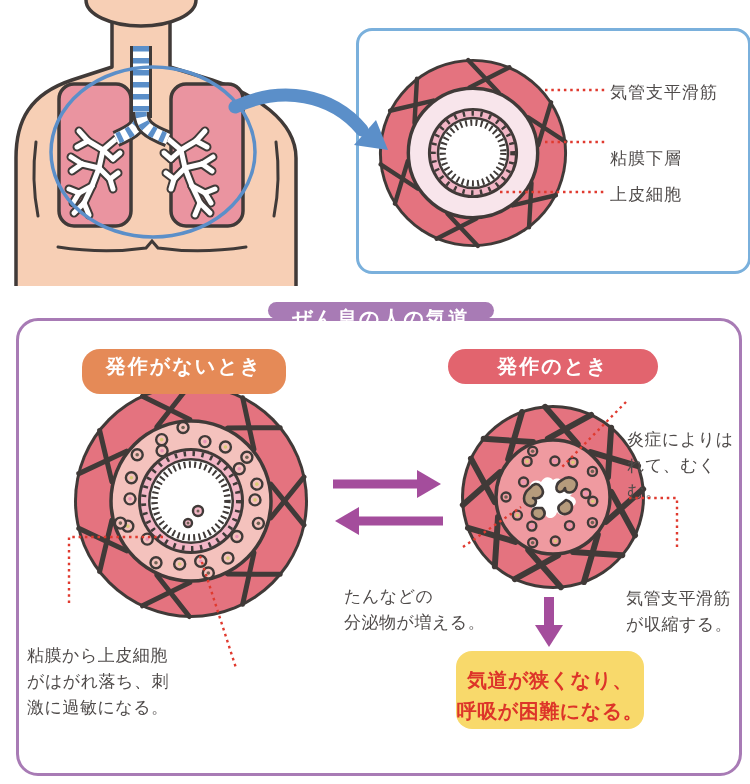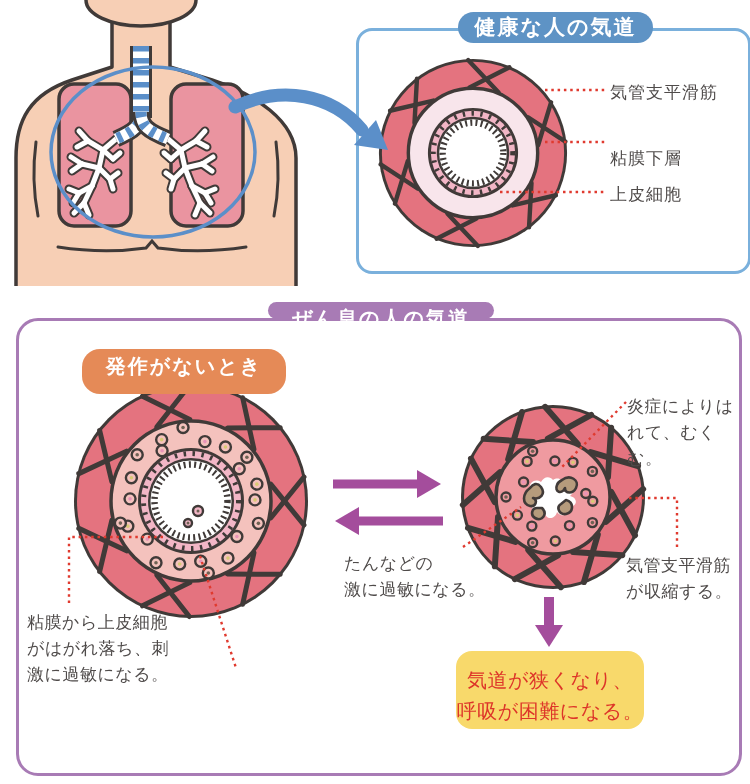--- a/index.html
+++ b/index.html
@@ -12,24 +12,24 @@
   #asthma-box{left:16px;top:318px;width:720px;height:452px;border:3px solid var(--purple);border-radius:22px;z-index:1;}
   
   .pill{position:absolute;color:#fff;font-weight:bold;text-align:center;z-index:3;letter-spacing:2px;}
   #healthy-pill{left:458px;top:12px;width:195px;height:31px;line-height:31px;font-size:21px;background:var(--headerBlue);border-radius:16px;}
   #asthma-pill{left:268px;top:302px;width:226px;height:17px;line-height:33px;font-size:20px;background:var(--purple);border-radius:17px;}
   #noattack-pill{left:82px;top:349px;width:204px;height:45px;line-height:35px;font-size:20px;background:var(--orange);border-radius:18px;}
   #attack-pill{left:448px;top:349px;width:210px;height:35px;line-height:35px;font-size:20px;background:var(--attackRed);border-radius:18px;}
   
   .lbl{position:absolute;color:var(--textGray);font-size:17px;letter-spacing:1px;z-index:2;}
   .annotation{position:absolute;color:var(--textGray);font-size:17px;line-height:1.53;letter-spacing:0.5px;
-              white-space:pre-line;z-index:2;}
+              white-space:pre-line;z-index:2;margin-top:33px;}
   
   #result-box{left:456px;top:651px;width:188px;height:78px;background:var(--yellowBox);border-radius:16px;z-index:2;}
-  #result-box .txt{padding-top:14px;text-align:center;color:var(--alertRed);font-weight:normal;font-size:20px;
+  #result-box .txt{padding-top:14px;text-align:center;color:var(--alertRed);font-weight:bold;font-size:20px;
                    line-height:1.55;white-space:pre-line;letter-spacing:0.5px;}
   
   svg{display:block;}
   #overlay{position:absolute;left:0;top:0;z-index:6;pointer-events:none;}
   #torso-svg{position:absolute;left:0;top:0;z-index:1;}
   #svg-healthy{position:absolute;left:375px;top:55px;z-index:2;}
   #svg-left{position:absolute;left:71px;top:381px;z-index:2;}
   #svg-right{position:absolute;left:458px;top:402px;z-index:2;}
 </style>
 </head>
@@ -131,21 +131,20 @@
       <path d="M141,112 C141,126 134,131 116,139" fill="none" stroke="#403a38" stroke-width="17"></path>
       <path d="M141,112 C141,126 134,131 116,139" fill="none" stroke="#fff" stroke-width="11"></path>
       <path d="M141,112 C141,126 134,131 116,139" fill="none" stroke="#5b8fc9" stroke-width="11" stroke-dasharray="5 6"></path>
       <path d="M141,112 C141,126 148,131 168,139" fill="none" stroke="#403a38" stroke-width="17"></path>
       <path d="M141,112 C141,126 148,131 168,139" fill="none" stroke="#fff" stroke-width="11"></path>
       <path d="M141,112 C141,126 148,131 168,139" fill="none" stroke="#5b8fc9" stroke-width="11" stroke-dasharray="5 6"></path>
       <ellipse cx="153" cy="152" rx="102" ry="85" fill="none" stroke="#5b8fc9" stroke-width="3.5"></ellipse>
     </svg>
 
   <div class="panel" id="healthy-box"></div>
-  <div class="pill" id="healthy-pill">健康な人の気道</div>
   <svg id="svg-healthy" width="196" height="196" viewBox="0 0 200 200">
       <circle cx="100" cy="100" r="96" fill="#403a38"></circle>
       <circle cx="100" cy="100" r="93" fill="#e4737f"></circle>
       <line x1="156.1909280523434" y1="63.50918465399319" x2="194.2918844059256" y2="88.42241237651099" stroke="#403a38" stroke-width="4.5" stroke-linecap="round"></line>
       <line x1="166.50059215996856" y1="91.83475399185512" x2="179.67370395481527" y2="48.25929167357243" stroke="#403a38" stroke-width="4.5" stroke-linecap="round"></line>
       <line x1="159.69743712062063" y1="130.41736348254963" x2="157.1724271994446" y2="175.87037345449284" stroke="#403a38" stroke-width="4.5" stroke-linecap="round"></line>
       <line x1="140.32160655118724" y1="153.5085791731686" x2="184.64561979789494" y2="143.12909747525694" stroke="#403a38" stroke-width="4.5" stroke-linecap="round"></line>
       <line x1="103.50650906827724" y1="166.90817882855646" x2="62.880542793519005" y2="187.44796107798183" stroke="#403a38" stroke-width="4.5" stroke-linecap="round"></line>
       <line x1="73.82101439121867" y1="161.6738251813135" x2="104.97191584307967" y2="194.86980580168452" stroke="#403a38" stroke-width="4.5" stroke-linecap="round"></line>
       <line x1="43.809071947656584" y1="136.4908153460068" x2="5.708115594074414" y2="111.57758762348902" stroke="#403a38" stroke-width="4.5" stroke-linecap="round"></line>
@@ -162,20 +161,21 @@
       <circle cx="100" cy="100" r="34.5" fill="#fff"></circle>
       <circle cx="100" cy="100" r="31" fill="none" stroke="#403a38" stroke-width="6.5" stroke-dasharray="2 3.3"></circle>
     </svg>
   <div class="lbl" style="left:610px;top:81px">気管支平滑筋</div>
   <div class="lbl" style="left:610px;top:147px">粘膜下層</div>
   <div class="lbl" style="left:610px;top:183px">上皮細胞</div>
 
   <div class="panel" id="asthma-box"></div>
   <div class="pill" id="asthma-pill">ぜん息の人の気道</div>
   <div class="pill" id="noattack-pill">発作がないとき</div>
+  <div class="pill" id="attack-pill">発作のとき</div>
 
   <svg id="svg-left" width="240" height="240" viewBox="0 0 240 240">
       <circle cx="120" cy="120" r="117" fill="#403a38"></circle>
       <circle cx="120" cy="120" r="114" fill="#e4737f"></circle>
       <line x1="199.71902945980517" y1="103.05519719835262" x2="232.97604788475456" y2="144.0138002894512" stroke="#403a38" stroke-width="5" stroke-linecap="round"></line>
       <line x1="199.71902945980517" y1="136.94480280164737" x2="232.97604788475456" y2="95.9861997105488" stroke="#403a38" stroke-width="5" stroke-linecap="round"></line>
       <line x1="182.95198217680485" y1="171.76193524213755" x2="171.66466863045557" y2="223.30059058546192" stroke="#403a38" stroke-width="5" stroke-linecap="round"></line>
       <line x1="156.45602158772405" y1="192.89175872480644" x2="209.21415879044125" y2="193.35587141677166" stroke="#403a38" stroke-width="5" stroke-linecap="round"></line>
       <line x1="118.78080832825601" y1="201.49088029753727" x2="71.4487401302452" y2="224.7999292225884" stroke="#403a38" stroke-width="5" stroke-linecap="round"></line>
       <line x1="85.74088589277042" y1="193.949733607281" x2="118.27218848973705" y2="235.48707575908657" stroke="#403a38" stroke-width="5" stroke-linecap="round"></line>
@@ -296,21 +296,21 @@
       <path d="M95,78 C101,74 108,79 104,86 C112,80 120,88 112,94 C121,96 119,106 110,104 C114,112 104,117 99,110 C97,118 87,118 87,110 C80,116 70,110 76,102 C67,102 65,92 74,90 C68,84 75,75 83,80 C86,74 92,74 95,78 Z" fill="#fff"></path>
       <path d="M72,86 C64,92 64,102 72,104 C78,105 80,98 75,96 C82,98 88,92 83,85 C79,80 75,82 72,86 Z" fill="#b59b7c" stroke="#403a38" stroke-width="2.6" stroke-linejoin="round"></path>
       <path d="M104,78 C112,72 122,78 118,86 C115,92 107,92 107,86 C104,93 96,90 99,83 C100,80 102,79 104,78 Z" fill="#b59b7c" stroke="#403a38" stroke-width="2.6" stroke-linejoin="round"></path>
       <path d="M108,98 C116,100 116,110 108,112 C101,113 98,105 103,102 Z" fill="#b59b7c" stroke="#403a38" stroke-width="2.6" stroke-linejoin="round"></path>
       <path d="M84,106 C90,112 84,120 77,116 C72,113 74,106 79,106 Z" fill="#b59b7c" stroke="#403a38" stroke-width="2.6" stroke-linejoin="round"></path>
     </svg>
 
   <div class="annotation" style="left:627px;top:393px;width:120px">炎症によりは
 れて、むくむ。</div>
   <div class="annotation" style="left:344px;top:550px;width:150px">たんなどの
-激に過敏になる。</div>
+分泌物が増える。</div>
   <div class="annotation" style="left:626px;top:552px;width:120px">気管支平滑筋
 が収縮する。</div>
   <div class="annotation" style="left:27px;top:609px;width:165px">粘膜から上皮細胞
 がはがれ落ち、刺
 激に過敏になる。</div>
 
   <div class="abs" id="result-box">
     <div class="txt">気道が狭くなり、
 呼吸が困難になる。</div>
   </div>

